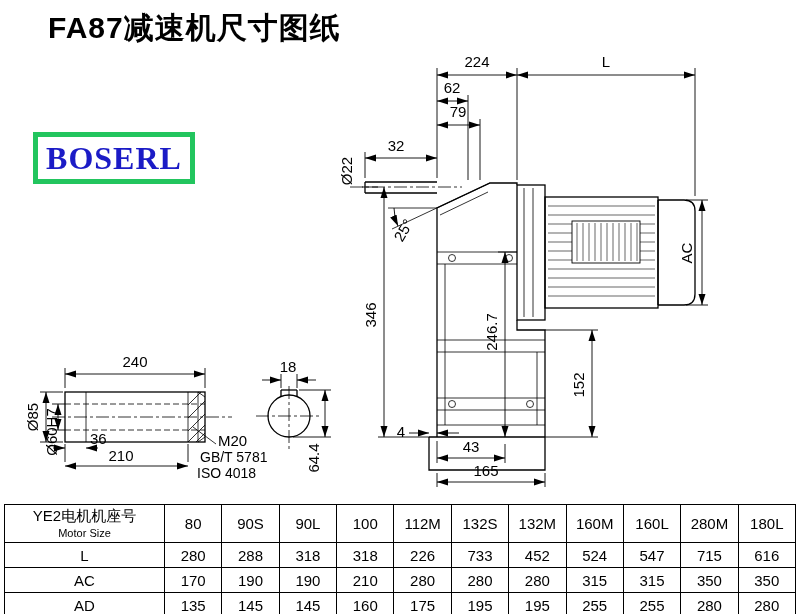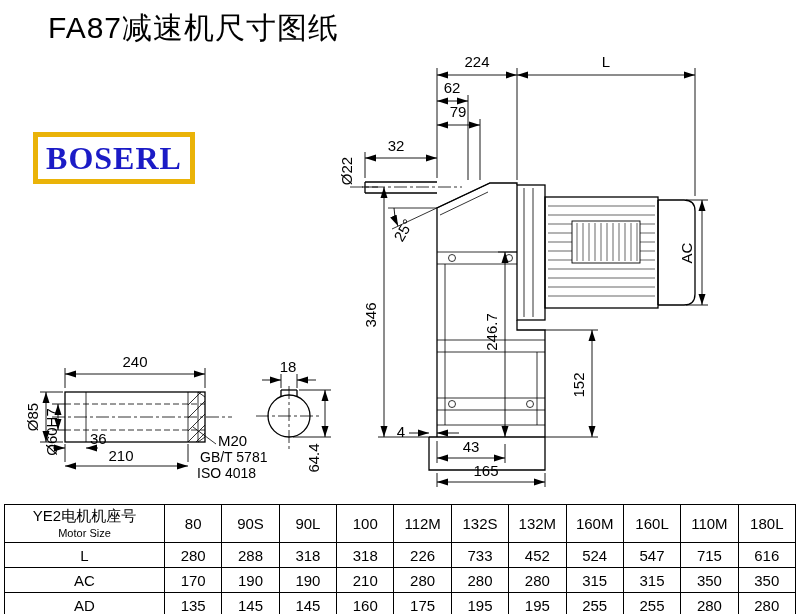--- a/index.html
+++ b/index.html
@@ -1,21 +1,21 @@
 <!DOCTYPE html>
 <html><head>
 <meta charset="utf-8">
 <style>
   html,body{margin:0;padding:0;background:#fff;}
   .sheet{position:relative;width:800px;height:614px;background:#fff;overflow:hidden;
          font-family:"Liberation Sans",sans-serif;color:#000;}
-  .page-title{position:absolute;left:48px;top:8px;margin:0;font-size:30px;font-weight:normal;
+  .page-title{position:absolute;left:48px;top:8px;margin:0;font-size:30px;font-weight:bold;
          letter-spacing:1px;font-family:"Liberation Sans",sans-serif;}
   .logo{position:absolute;left:33px;top:132px;width:152px;height:42px;
-        border:5px solid #eab308;box-shadow:inset 0 0 0 3px #fff;background:#fff;
+        border:5px solid #22c55e;box-shadow:inset 0 0 0 3px #fff;background:#fff;
         display:flex;align-items:center;justify-content:center;}
   .logo span{font-family:"Liberation Serif",serif;font-size:32px;font-weight:600;
         color:#1b1bc6;letter-spacing:1px;line-height:1;}
   svg.drawing{position:absolute;left:0;top:0;}
   .o{stroke:#000;stroke-width:1.3;fill:none}
   .t{stroke:#000;stroke-width:0.8;fill:none}
   .f{stroke:#000;stroke-width:0.6;fill:none}
   .d{stroke:#000;stroke-width:0.9;fill:none}
   .c{stroke:#000;stroke-width:0.8;fill:none;stroke-dasharray:13 3 3 3}
   .h{stroke:#000;stroke-width:0.8;fill:none;stroke-dasharray:6 3}
@@ -289,21 +289,21 @@
         </th>
       <th>80</th>
           <th>90S</th>
           <th>90L</th>
           <th>100</th>
           <th>112M</th>
           <th>132S</th>
           <th>132M</th>
           <th>160M</th>
           <th>160L</th>
-          <th>110M</th>
+          <th>280M</th>
           <th>180L</th>
         </tr>
     </thead>
     <tbody>
         <tr>
           <th>L</th>
           <td>280</td>
           <td>288</td>
           <td>318</td>
           <td>318</td>

